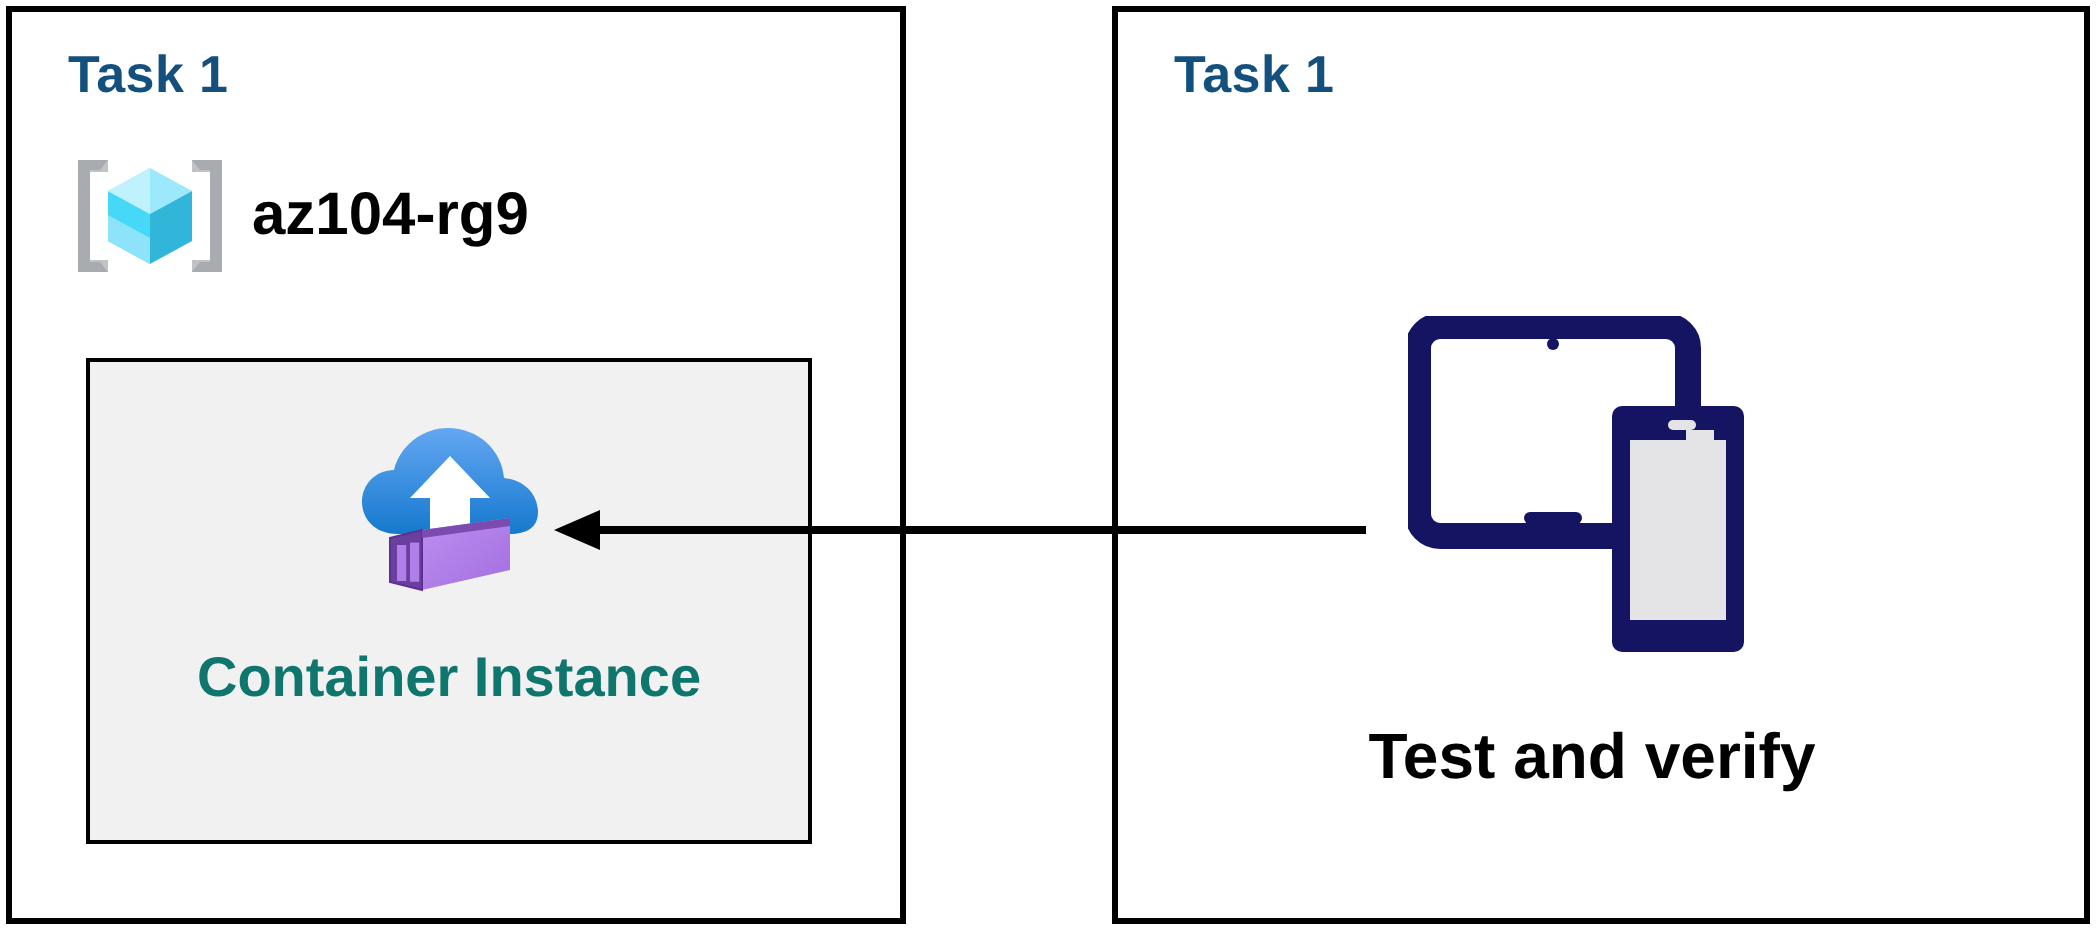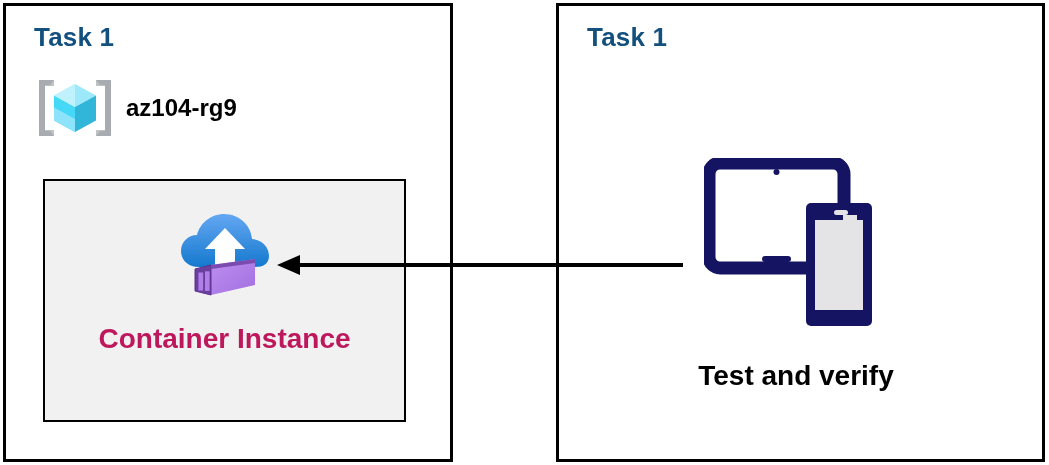--- a/index.html
+++ b/index.html
@@ -63,21 +63,21 @@
     display: flex;
     align-items: center;
   }
   #rg-icon {
     width: 78px;
     height: 72px;
     flex: none;
   }
   #rg-label {
     margin-left: 12px;
-    font-size: 24px;
+    font-size: 30px;
     font-weight: bold;
     color: #000000;
     white-space: nowrap;
   }
 
   
   #container-box {
     position: absolute;
     left: 37px;
     top: 173px;
@@ -93,42 +93,42 @@
   }
   #aci-icon {
     width: 96px;
     height: 96px;
     margin-top: 24px;
   }
   #container-label {
     margin-top: 22px;
     font-size: 28px;
     font-weight: bold;
-    color: #be185d;
+    color: #0f766e;
     white-space: nowrap;
     text-align: center;
   }
 
   
   #devices-block {
     position: absolute;
     left: 646px;
     top: 158px;
     width: 300px;
     display: flex;
     flex-direction: column;
     align-items: center;
   }
   #devices-icon {
     width: 185px;
     height: 180px;
   }
   #devices-label {
     margin-top: 22px;
-    font-size: 28px;
+    font-size: 32px;
     font-weight: bold;
     color: #000000;
     white-space: nowrap;
     text-align: center;
   }
 
   
   #arrow-layer {
     position: absolute;
     left: 0;

